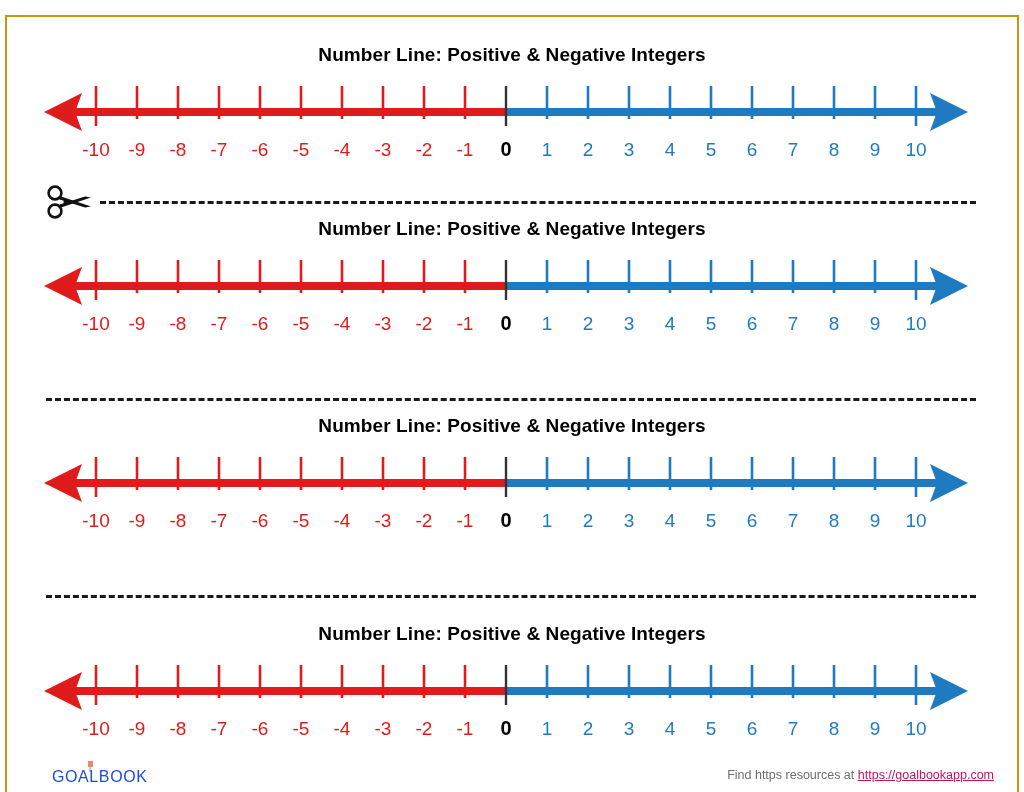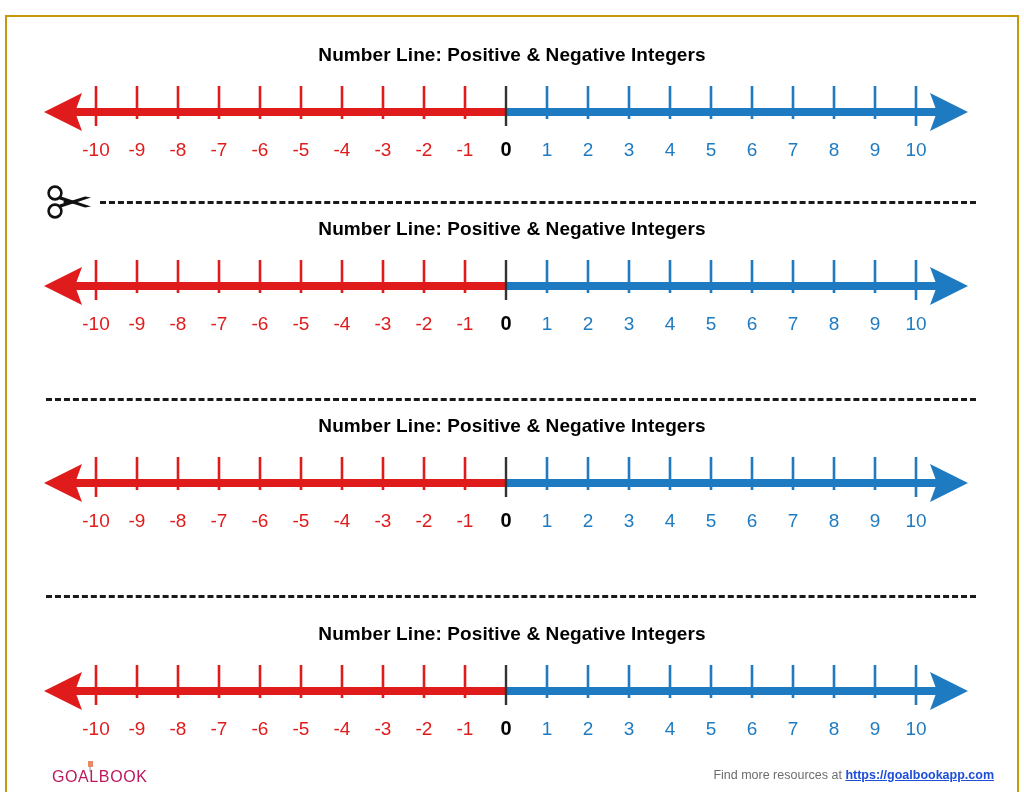--- a/index.html
+++ b/index.html
@@ -104,41 +104,41 @@
     top: 2px;
     width: 120px;
     height: 34px;
   }
   .logo-text {
     position: absolute;
     left: 0;
     top: 10px;
     font-size: 16px;
     letter-spacing: 0.6px;
-    color: #be185d;
+    color: #1d4ed8;
     font-family: "Liberation Sans", sans-serif;
   }
   .logo-mark {
     position: absolute;
     left: 34px;
     top: 0px;
     width: 9px;
     height: 11px;
   }
   .footer-note {
     position: absolute;
     right: 30px;
     top: 12px;
     font-size: 12.5px;
     color: #6d6d6d;
     white-space: nowrap;
   }
   .footer-link {
-    color: #1d4ed8;
-    font-weight: bold;
+    color: #be185d;
+    font-weight: normal;
     text-decoration: underline;
   }
 
   
   text.lbl-neg { fill: #e01b1b; font-family: "Liberation Sans", sans-serif; font-size: 19px; }
   text.lbl-pos { fill: #1f7bc1; font-family: "Liberation Sans", sans-serif; font-size: 19px; }
   text.lbl-zero { fill: #000000; font-family: "Liberation Sans", sans-serif; font-size: 20px; font-weight: bold; }
 </style>
 </head>
 <body>
@@ -405,17 +405,17 @@
     <div class="logo">
       <span class="logo-mark">
         <svg width="9" height="11" viewBox="0 0 9 11" xmlns="http://www.w3.org/2000/svg">
           <rect x="2" y="0" width="5" height="6" fill="#e8896a"></rect>
           <rect x="3.4" y="6" width="1.4" height="5" fill="#9bb7c6"></rect>
         </svg>
       </span>
       <span class="logo-text">GOALBOOK</span>
     </div>
     <div class="footer-note">
-      <span>Find more resources at</span>
+      <span>Find https resources at</span>
       <a class="footer-link" href="#">https://goalbookapp.com</a>
     </div>
   </div>
 </div>
 
 </body></html>

